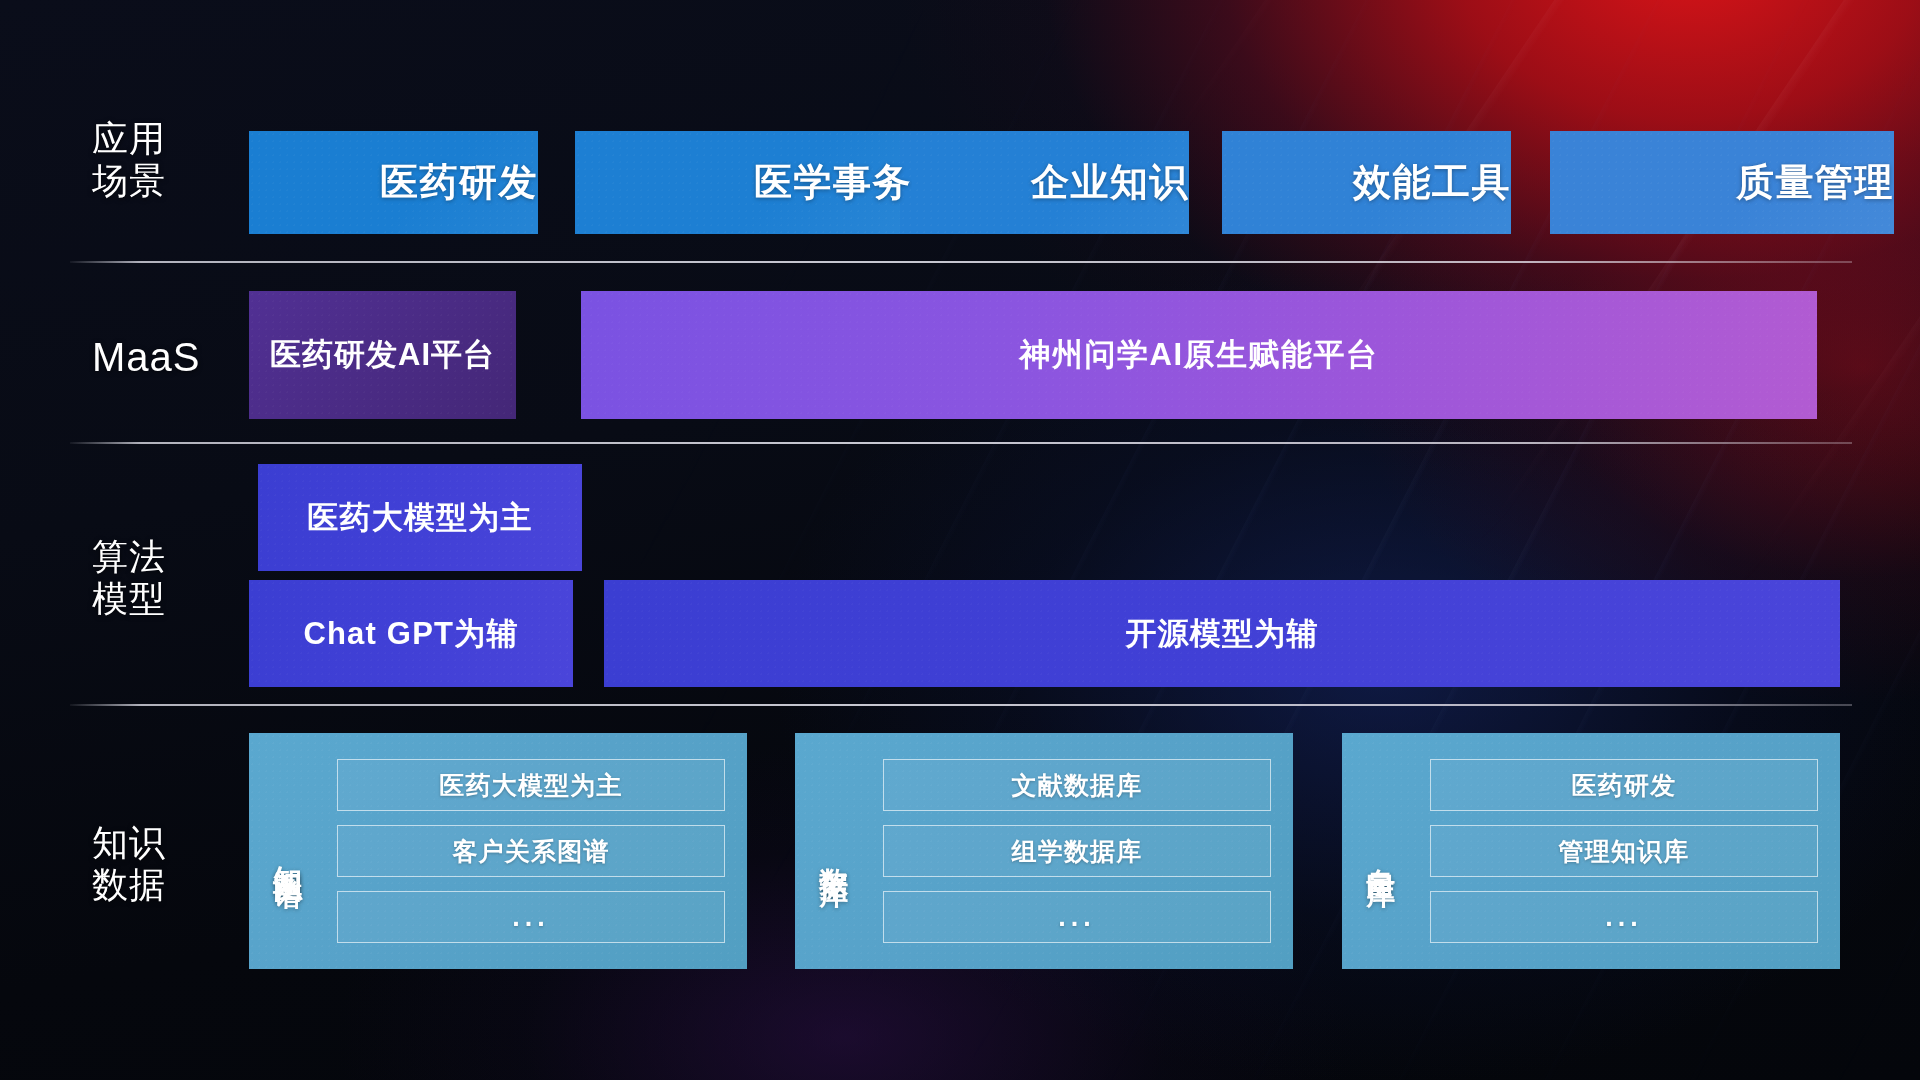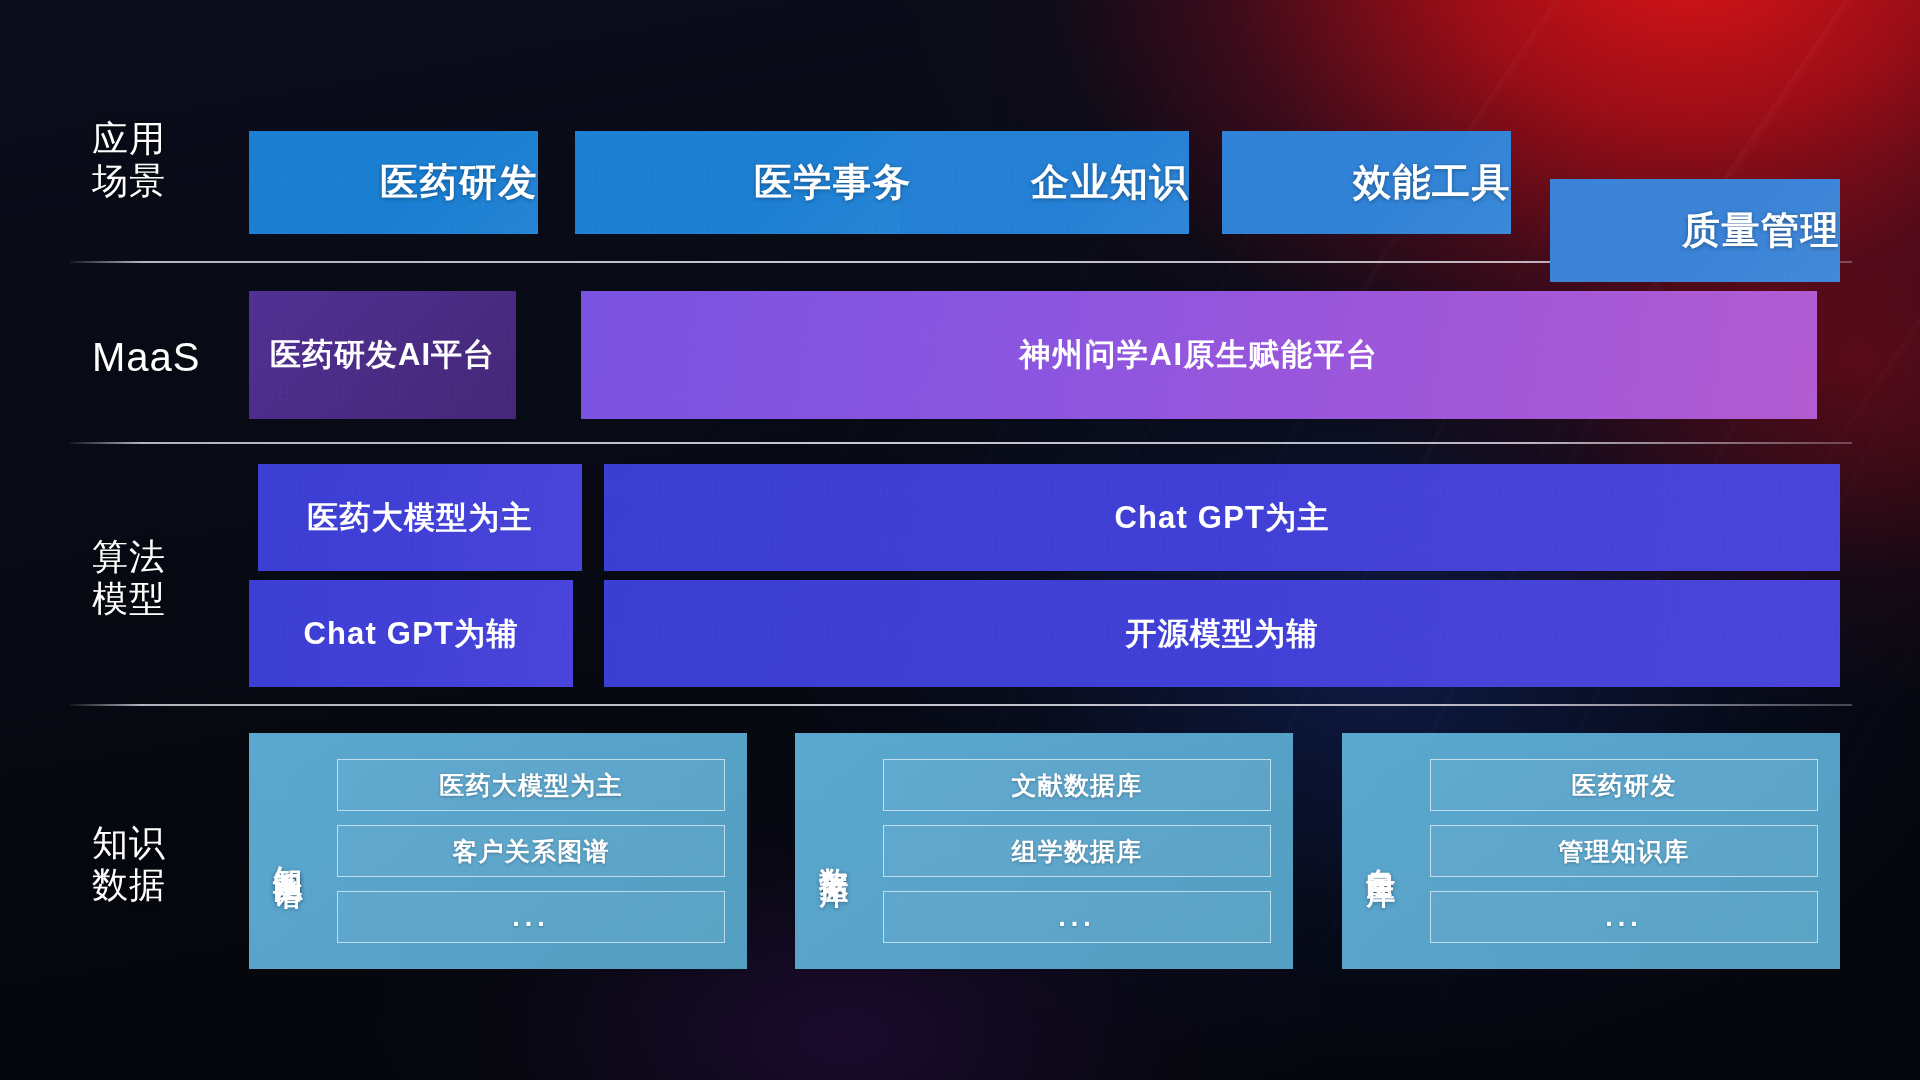--- a/index.html
+++ b/index.html
@@ -159,21 +159,21 @@
     <span style="position:relative;z-index:2">医学事务</span>
   </div>
   <div class="appbox" id="app2" style="left: 900px; width: 289px; background: linear-gradient(135deg, rgb(36, 128, 213) 0%, rgb(36, 128, 213) 60%, rgba(255, 255, 255, 0.05) 100%), rgb(36, 128, 213);">
     <div class="dots"></div>
     <span style="position:relative;z-index:2">企业知识</span>
   </div>
   <div class="appbox" id="app3" style="left: 1222px; width: 289px; background: linear-gradient(135deg, rgb(48, 130, 214) 0%, rgb(48, 130, 214) 60%, rgba(255, 255, 255, 0.05) 100%), rgb(48, 130, 214);">
     <div class="dots"></div>
     <span style="position:relative;z-index:2">效能工具</span>
   </div>
-  <div class="appbox" id="app4" style="left: 1550px; width: 290px; background: linear-gradient(135deg, rgb(58, 131, 215) 0%, rgb(58, 131, 215) 60%, rgba(255, 255, 255, 0.05) 100%), rgb(58, 131, 215); margin-top: 48px;">
+  <div class="appbox" id="app4" style="left: 1550px; width: 344px; background: linear-gradient(135deg, rgb(58, 131, 215) 0%, rgb(58, 131, 215) 60%, rgba(255, 255, 255, 0.05) 100%), rgb(58, 131, 215);">
     <div class="dots"></div>
     <span style="position:relative;z-index:2">质量管理</span>
   </div>
 
   <div class="rowlabel" id="lbl-maas" style="top: 334px; font-size: 40px;">MaaS</div>
 
   <div class="maas-left">
     <div class="dots"></div>
     <span style="position:relative;z-index:2">医药研发AI平台</span>
   </div>
@@ -185,24 +185,20 @@
   <div class="rowlabel" id="lbl-algo" style="top: 536px; font-size: 36px;">算法
 模型</div>
 
   <div class="algo" id="algo-l1">
     <div class="dots"></div>
     <span style="position:relative;z-index:2">医药大模型为主</span>
   </div>
   <div class="algo" id="algo-l2">
     <div class="dots"></div>
     <span style="position:relative;z-index:2">Chat GPT为辅</span>
-  </div>
-  <div class="algo" id="algo-r1">
-    <div class="dots"></div>
-    <span style="position:relative;z-index:2">Chat GPT为主</span>
   </div>
   <div class="algo" id="algo-r2">
     <div class="dots"></div>
     <span style="position:relative;z-index:2">开源模型为辅</span>
   </div>
 
   <div class="rowlabel" id="lbl-know" style="top: 822px; font-size: 36px;">知识
 数据</div>
 
   <div class="kpanel" id="kp0" style="left: 249px; width: 498px;">

